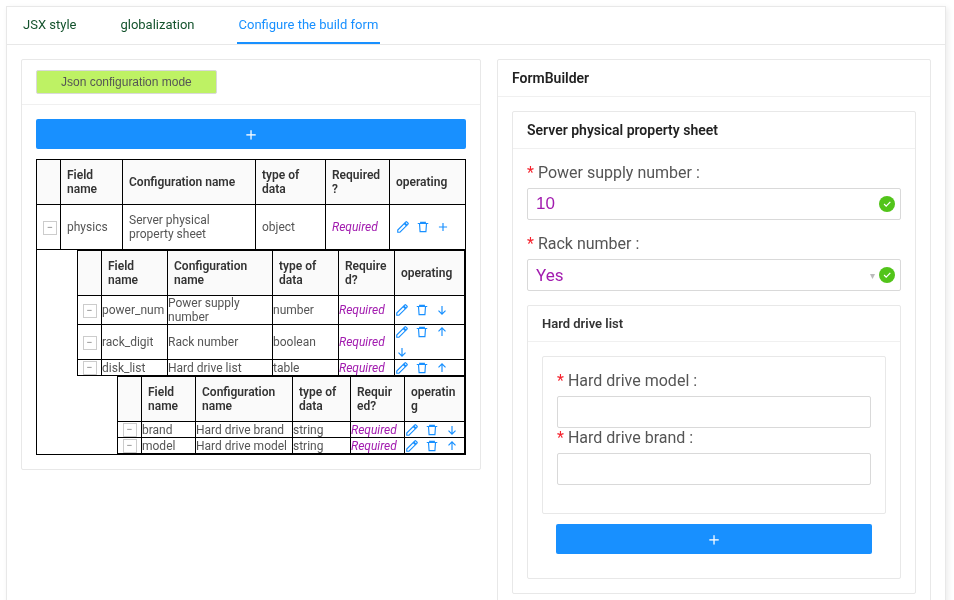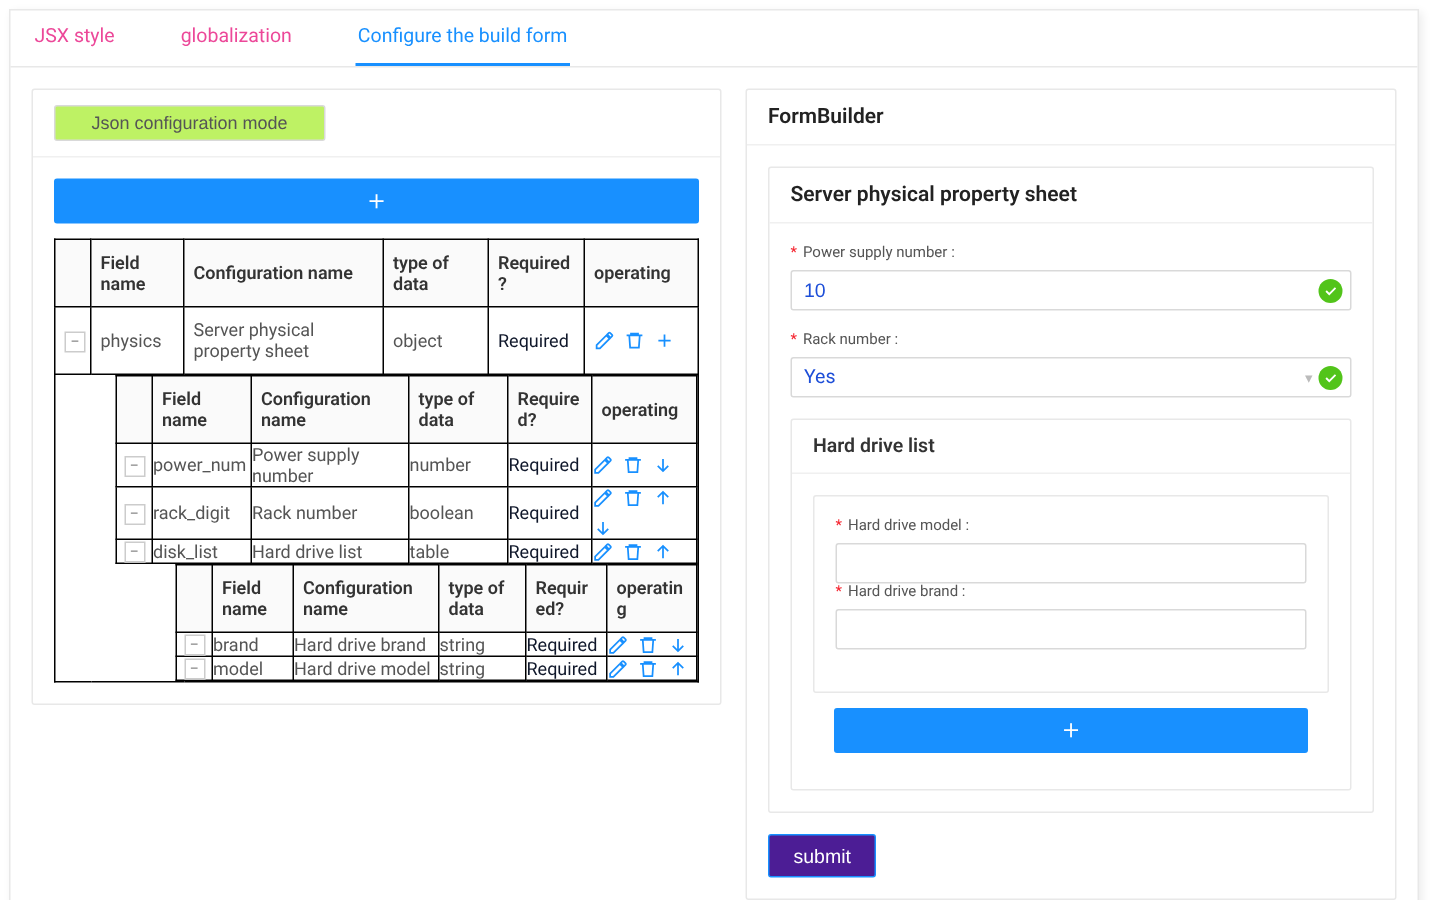--- a/index.html
+++ b/index.html
@@ -19,21 +19,21 @@
     padding-bottom: 8px;
   }
   .tabs {
     display: flex;
     border-bottom: 1px solid #e8e8e8;
     padding: 0 14px;
     gap: 40px;
   }
   .tab {
     padding: 10px 2px;
-    color: #ec4899;
+    color: #14532d;
     cursor: pointer;
     font-size: 13px;
   }
   .tab.active {
     color: #1890ff;
     border-bottom: 2px solid #1890ff;
   }
   .panels {
     display: flex;
     gap: 16px;
@@ -116,51 +116,51 @@
     display:inline-block;
     width:14px; height:14px;
     border:1px solid #ccc;
     line-height:11px;
     text-align:center;
     font-size:11px;
     color:#888;
     cursor:pointer;
     background:#fff;
   }
-  .link { color:#0f172a; cursor:pointer; }
+  .link { color:#a21caf; cursor:pointer;font-style:italic; }
   .ops { display:flex; flex-wrap:wrap; gap:6px; align-items:center; }
   .icon { display:inline-block; width:14px; height:14px; color:#1890ff; cursor:pointer; }
   .nested-wrap td { padding:0; }
   .nested { padding: 0 0 0 40px; }
 
   
   .card {
     border: 1px solid #e8e8e8;
     border-radius: 2px;
     margin-bottom: 14px;
   }
   .card-title {
     font-weight: 600;
     font-size: 14px;
     padding: 10px 14px;
     border-bottom: 1px solid #f0f0f0;
     color: #222;
   }
   .card-body { padding: 14px; }
   .field { margin-bottom: 14px; }
-  .label { font-size: 10px; color:#555; margin-bottom:6px; }
+  .label { font-size: 16px; color:#555; margin-bottom:6px; }
   .req { color:#f5222d; margin-right:4px; }
   .input-wrap { position: relative; }
   .input, .select {
     width: 100%;
     border: 1px solid #d9d9d9;
     border-radius: 2px;
     padding: 5px 28px 5px 8px;
-    font-size: 13px;
-    color: #1d4ed8;
+    font-size: 17px;
+    color: #a21caf;
     background:#fff;
   }
   .select-caret {
     position:absolute; right:26px; top:50%; transform:translateY(-50%);
     color:#bbb; font-size:10px; pointer-events:none;
   }
   .check {
     position:absolute; right:6px; top:50%; transform:translateY(-50%);
     width:16px; height:16px; border-radius:50%;
     background:#52c41a; display:flex; align-items:center; justify-content:center;

